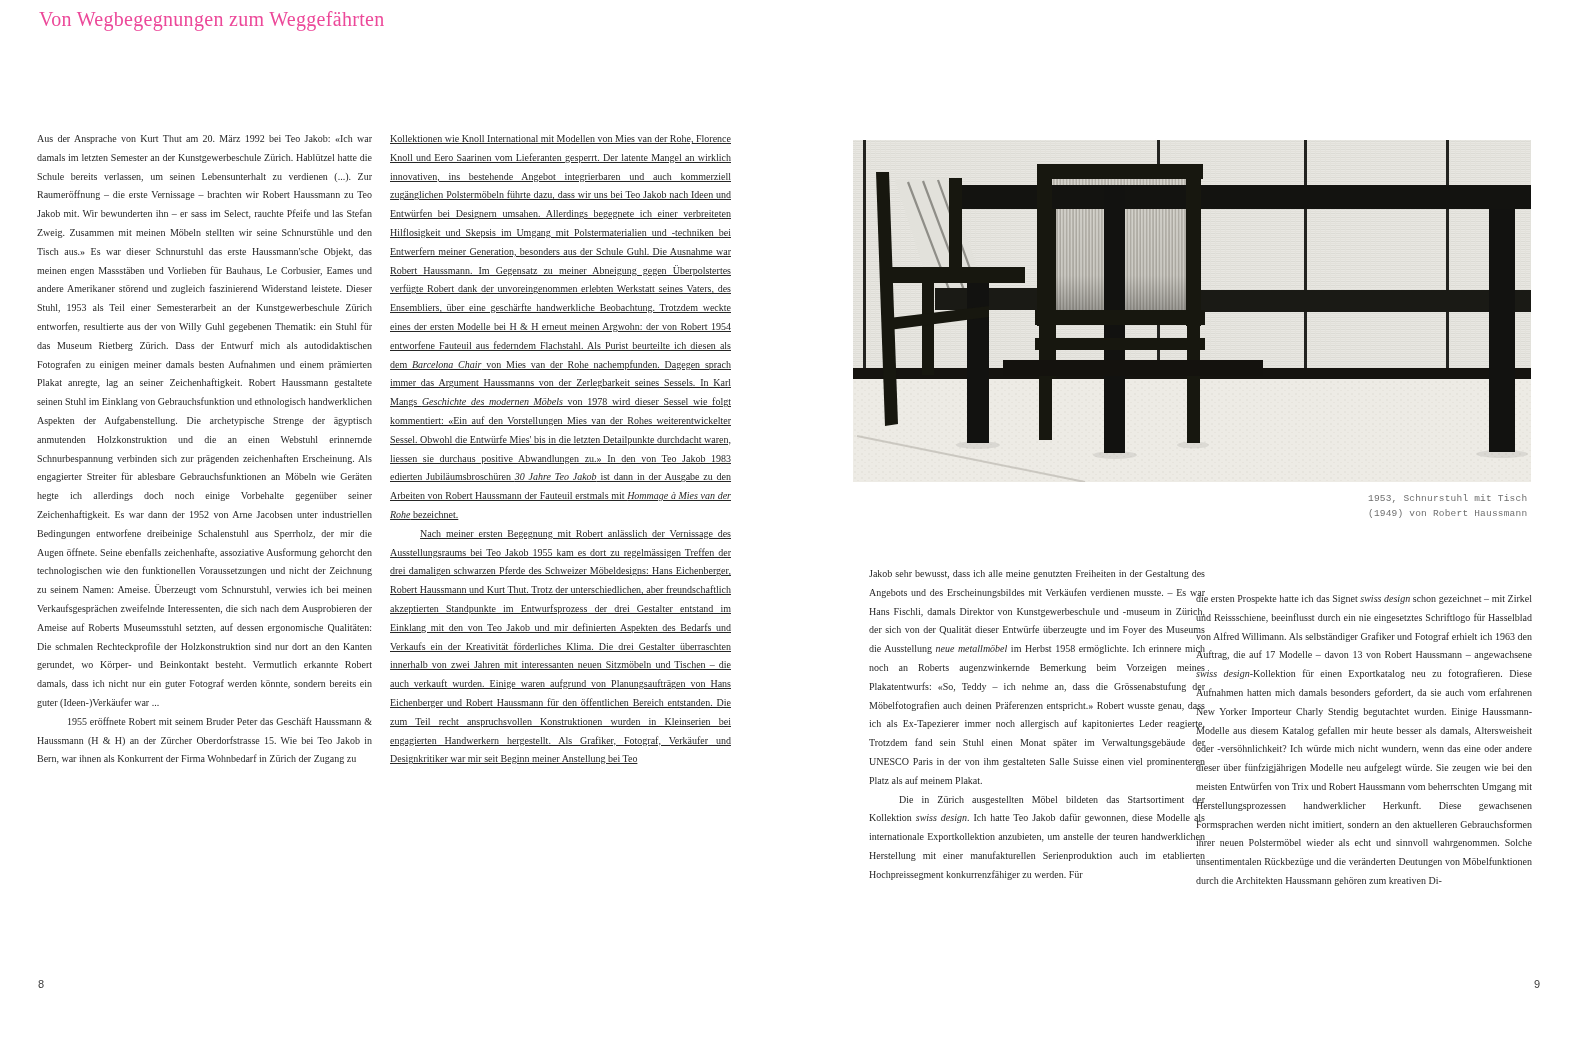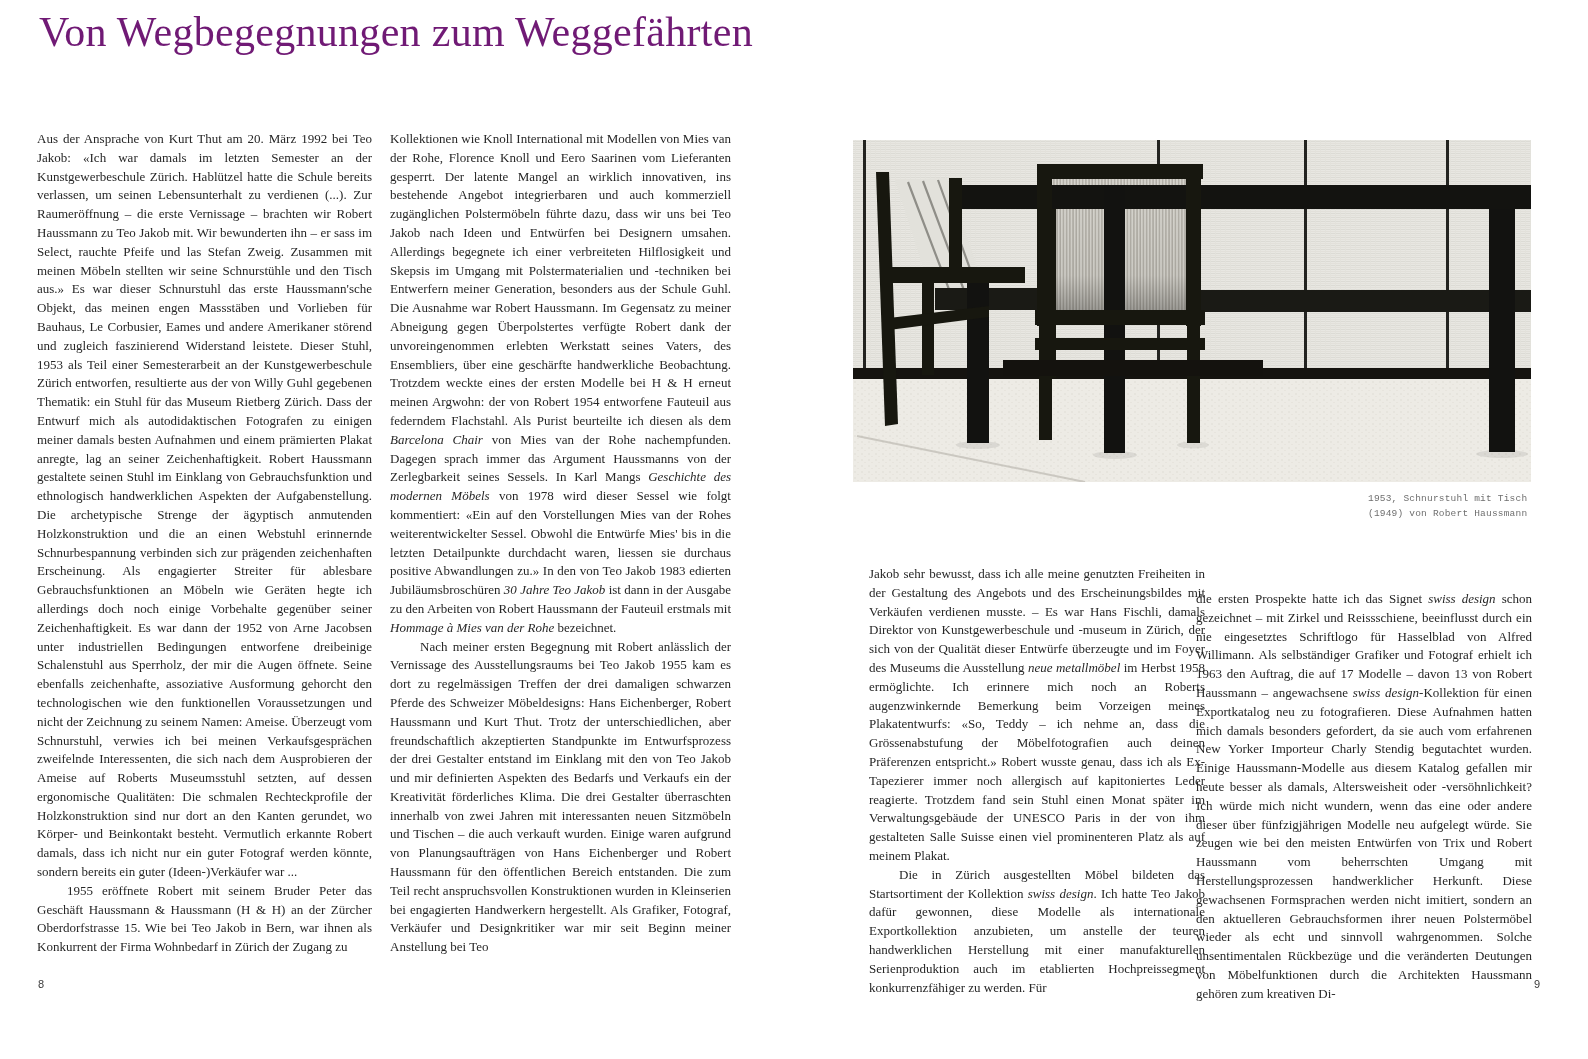--- a/index.html
+++ b/index.html
@@ -3,29 +3,29 @@
 <meta charset="utf-8">
 <style>
   html,body{margin:0;padding:0;}
   body{
     width:1588px;height:1059px;position:relative;background:#ffffff;
     font-family:"Liberation Serif",serif;overflow:hidden;
   }
   .title{
     position:absolute;left:39px;top:8px;margin:0;
     font-family:"Liberation Serif",serif;font-weight:400;
-    font-size:42px;letter-spacing:.3px;color:#701a75;white-space:nowrap;
+    font-size:20px;letter-spacing:.3px;color:#ec4899;white-space:nowrap;
   }
   .col{
     position:absolute;top:130px;width:335px;
-    color:#262626;font-size:13px;line-height:18.8px;
+    color:#262626;font-size:10px;line-height:18.8px;
     text-align:justify;hyphens:auto;-webkit-hyphens:auto;
   }
   .c1{left:37px;}
-  .c2{left:390px;width:341px;}
+  .c2{left:390px;width:341px;text-decoration:underline;}
   .c3{left:841px;top:565px;width:336px;margin-left:28px;}
   .c4{left:1196px;top:590px;width:336px;}
   .col p{margin:0;}
   .col p.indent{text-indent:30px;}
   .photo{
     position:absolute;left:853px;top:140px;width:678px;height:342px;margin:0;
     background:#e8e7e2;
   }
   .photo svg{display:block;width:100%;height:100%;}
   .caption{

